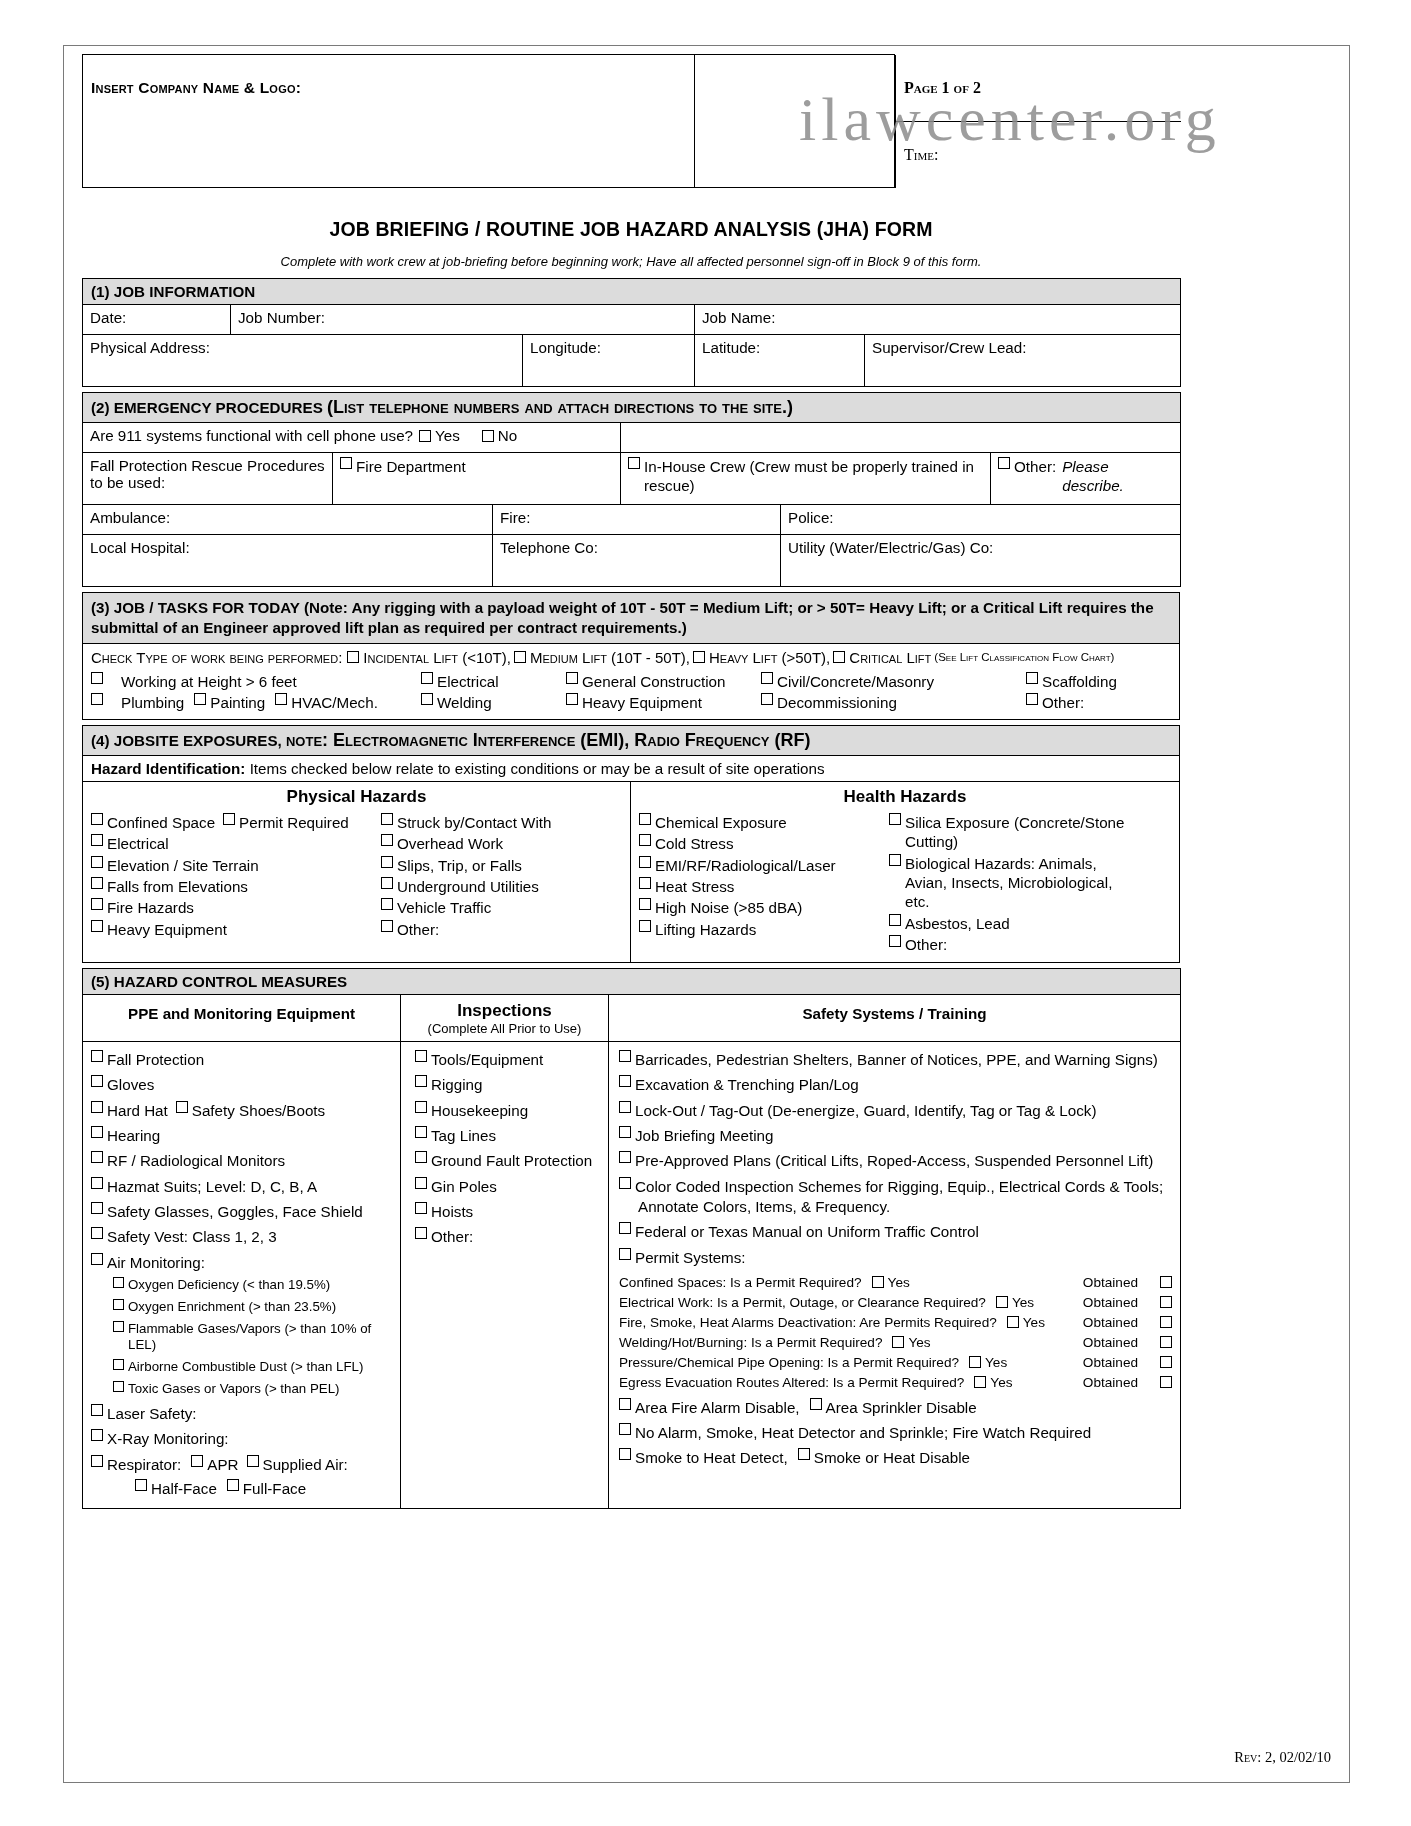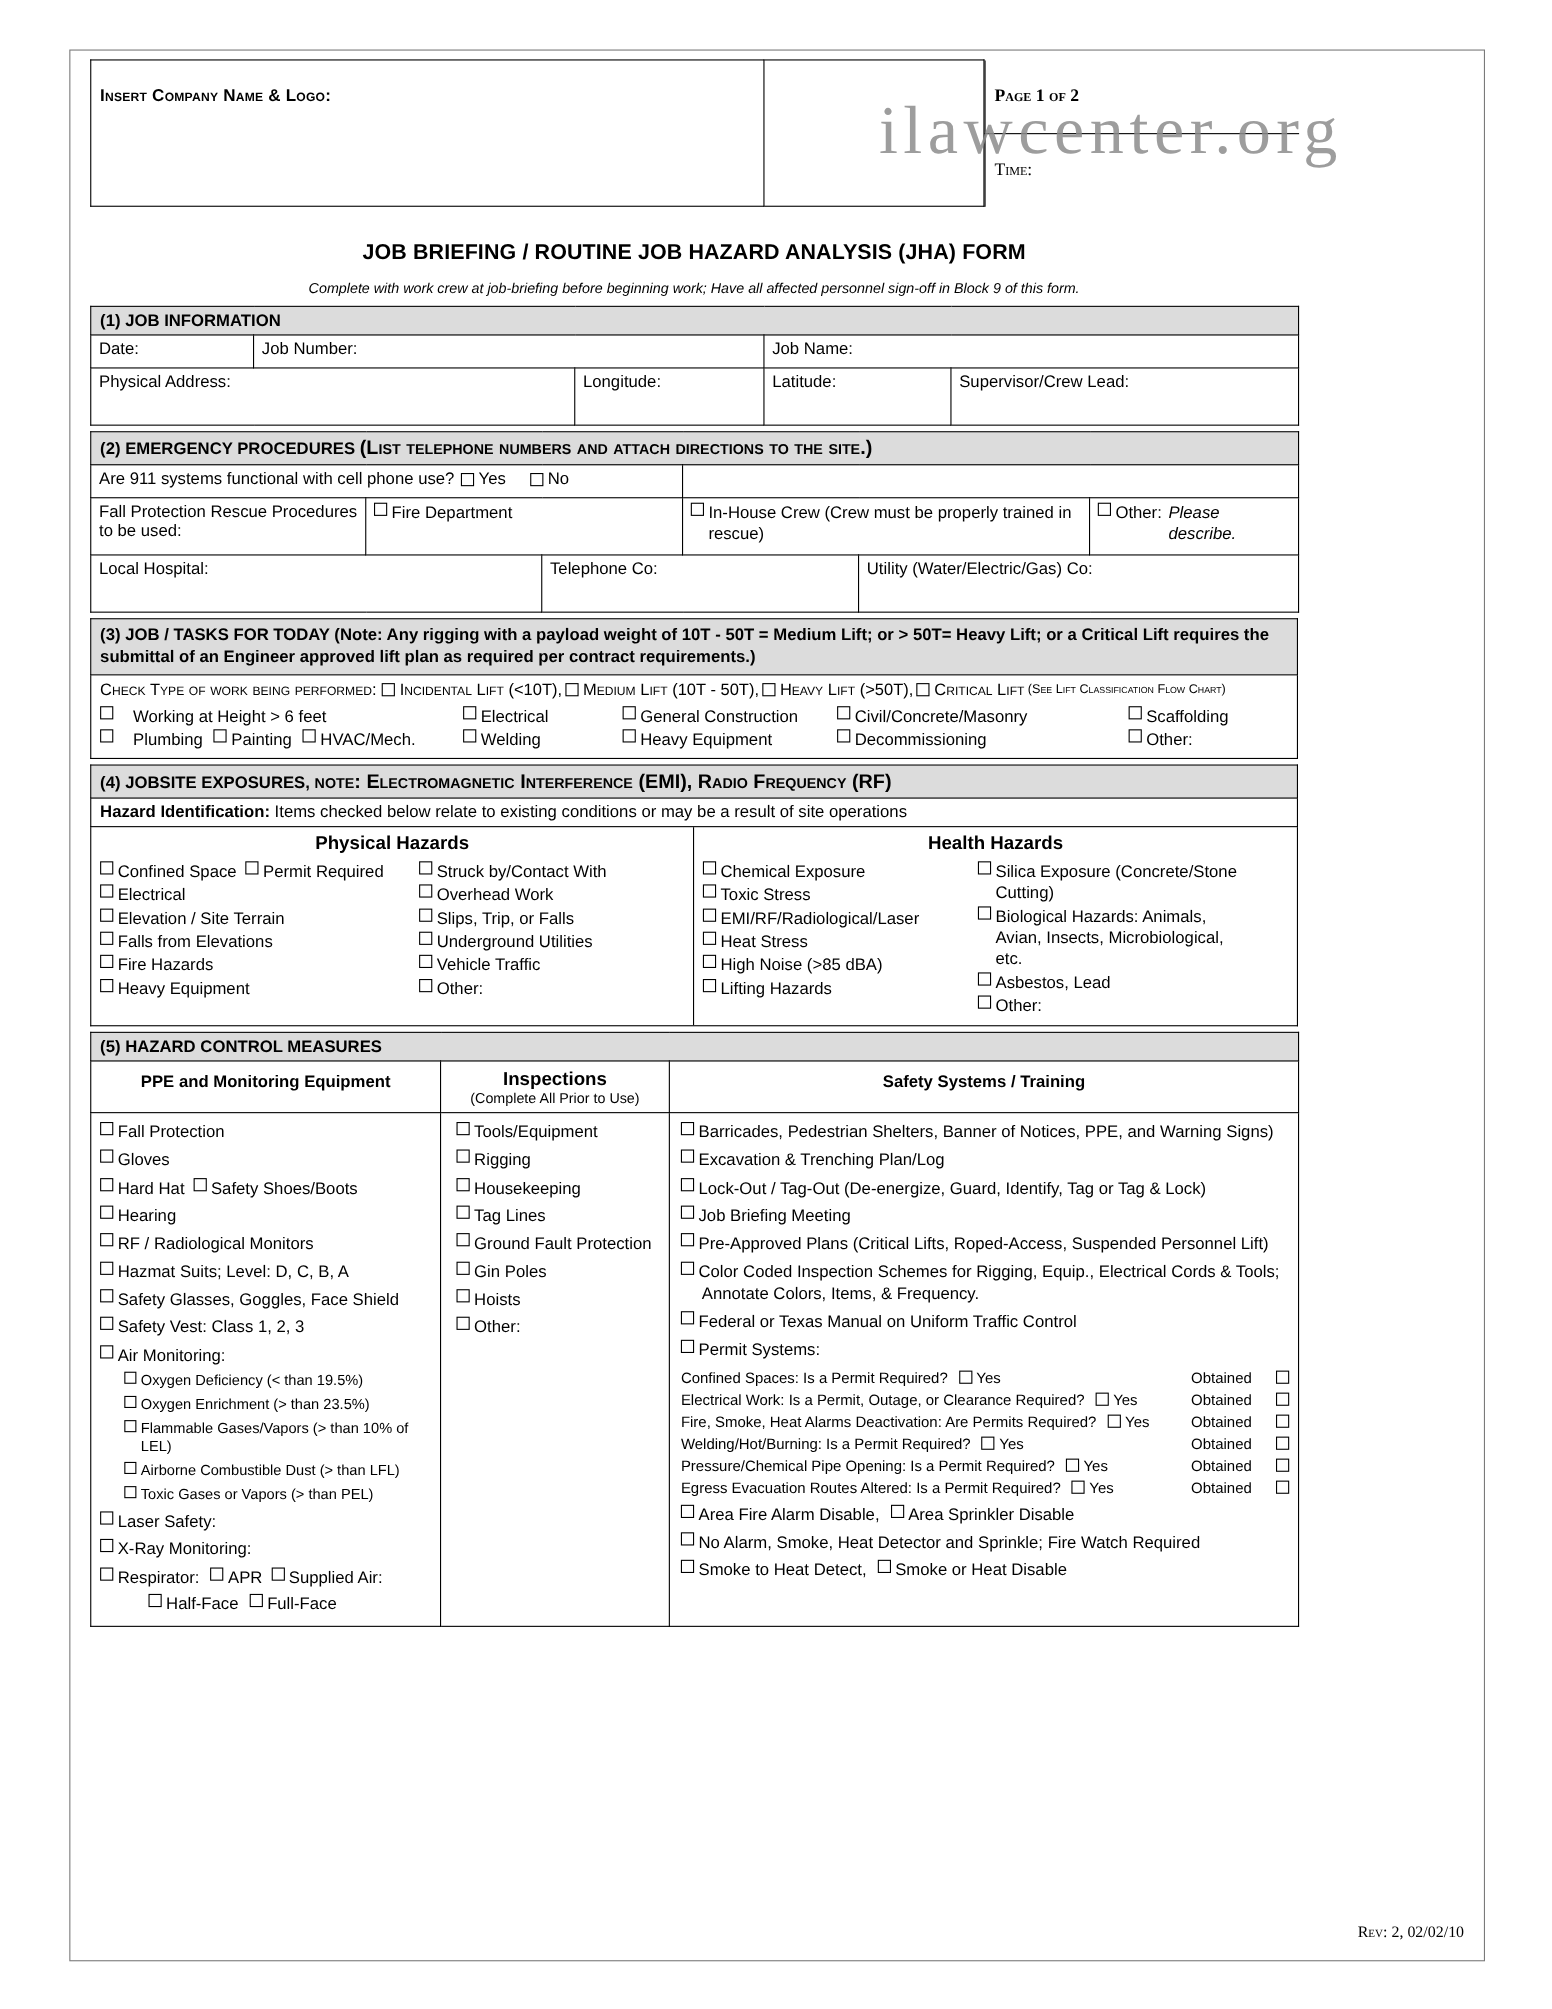--- a/index.html
+++ b/index.html
@@ -260,20 +260,25 @@
         </td>
         <td class="cell-tall">
           <div class="itm">
                 <span class="cb"></span>
                 <span class="tx">Other:</span>
                 <span class="tx" style="font-style:italic;margin-left:6px">Please describe.</span>
               </div>
         </td>
       </tr>
       <tr>
+        <td class="cell" colspan="2"><span>Ambulance:</span></td>
+        <td class="cell" colspan="2"><span>Fire:</span></td>
+        <td class="cell" colspan="2"><span>Police:</span></td>
+      </tr>
+      <tr>
         <td class="cell-tall" colspan="2"><span>Local Hospital:</span></td>
         <td class="cell-tall" colspan="2"><span>Telephone Co:</span></td>
         <td class="cell-tall" colspan="2"><span>Utility (Water/Electric/Gas) Co:</span></td>
       </tr>
     </tbody>
       </table>
 
     <table class="ft" style="margin-top:5px">
       <tbody>
           <tr>
@@ -442,21 +447,21 @@
           <div class="hz-half">
             <div class="hz-title">Health Hazards</div>
             <div class="hz-cols" style="padding:2px 0 6px 8px">
               <div class="hz-c" style="width:250px">
                 <div class="itm">
                         <span class="cb"></span>
                         <span class="tx">Chemical Exposure</span>
                       </div>
                 <div class="itm">
                         <span class="cb"></span>
-                        <span class="tx">Toxic Stress</span>
+                        <span class="tx">Cold Stress</span>
                       </div>
                 <div class="itm">
                         <span class="cb"></span>
                         <span class="tx">EMI/RF/Radiological/Laser</span>
                       </div>
                 <div class="itm">
                         <span class="cb"></span>
                         <span class="tx">Heat Stress</span>
                       </div>
                 <div class="itm">

